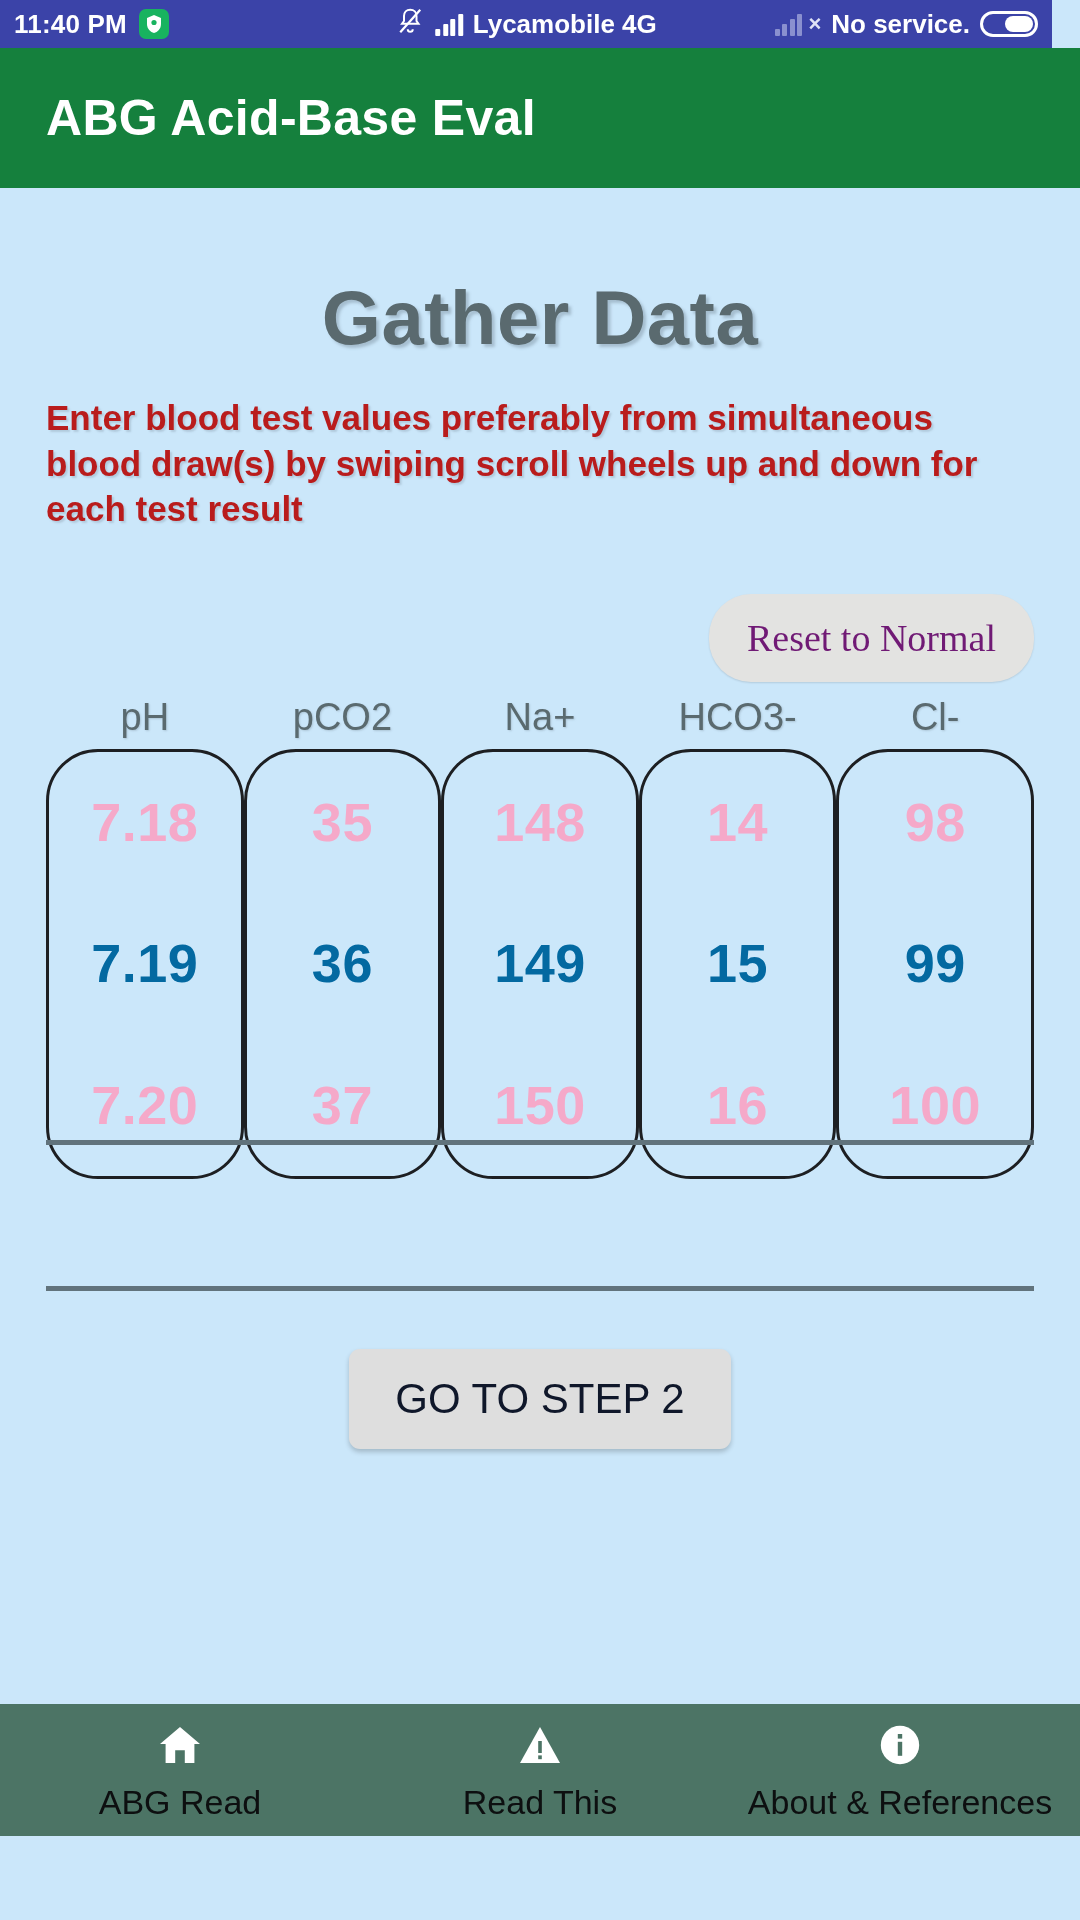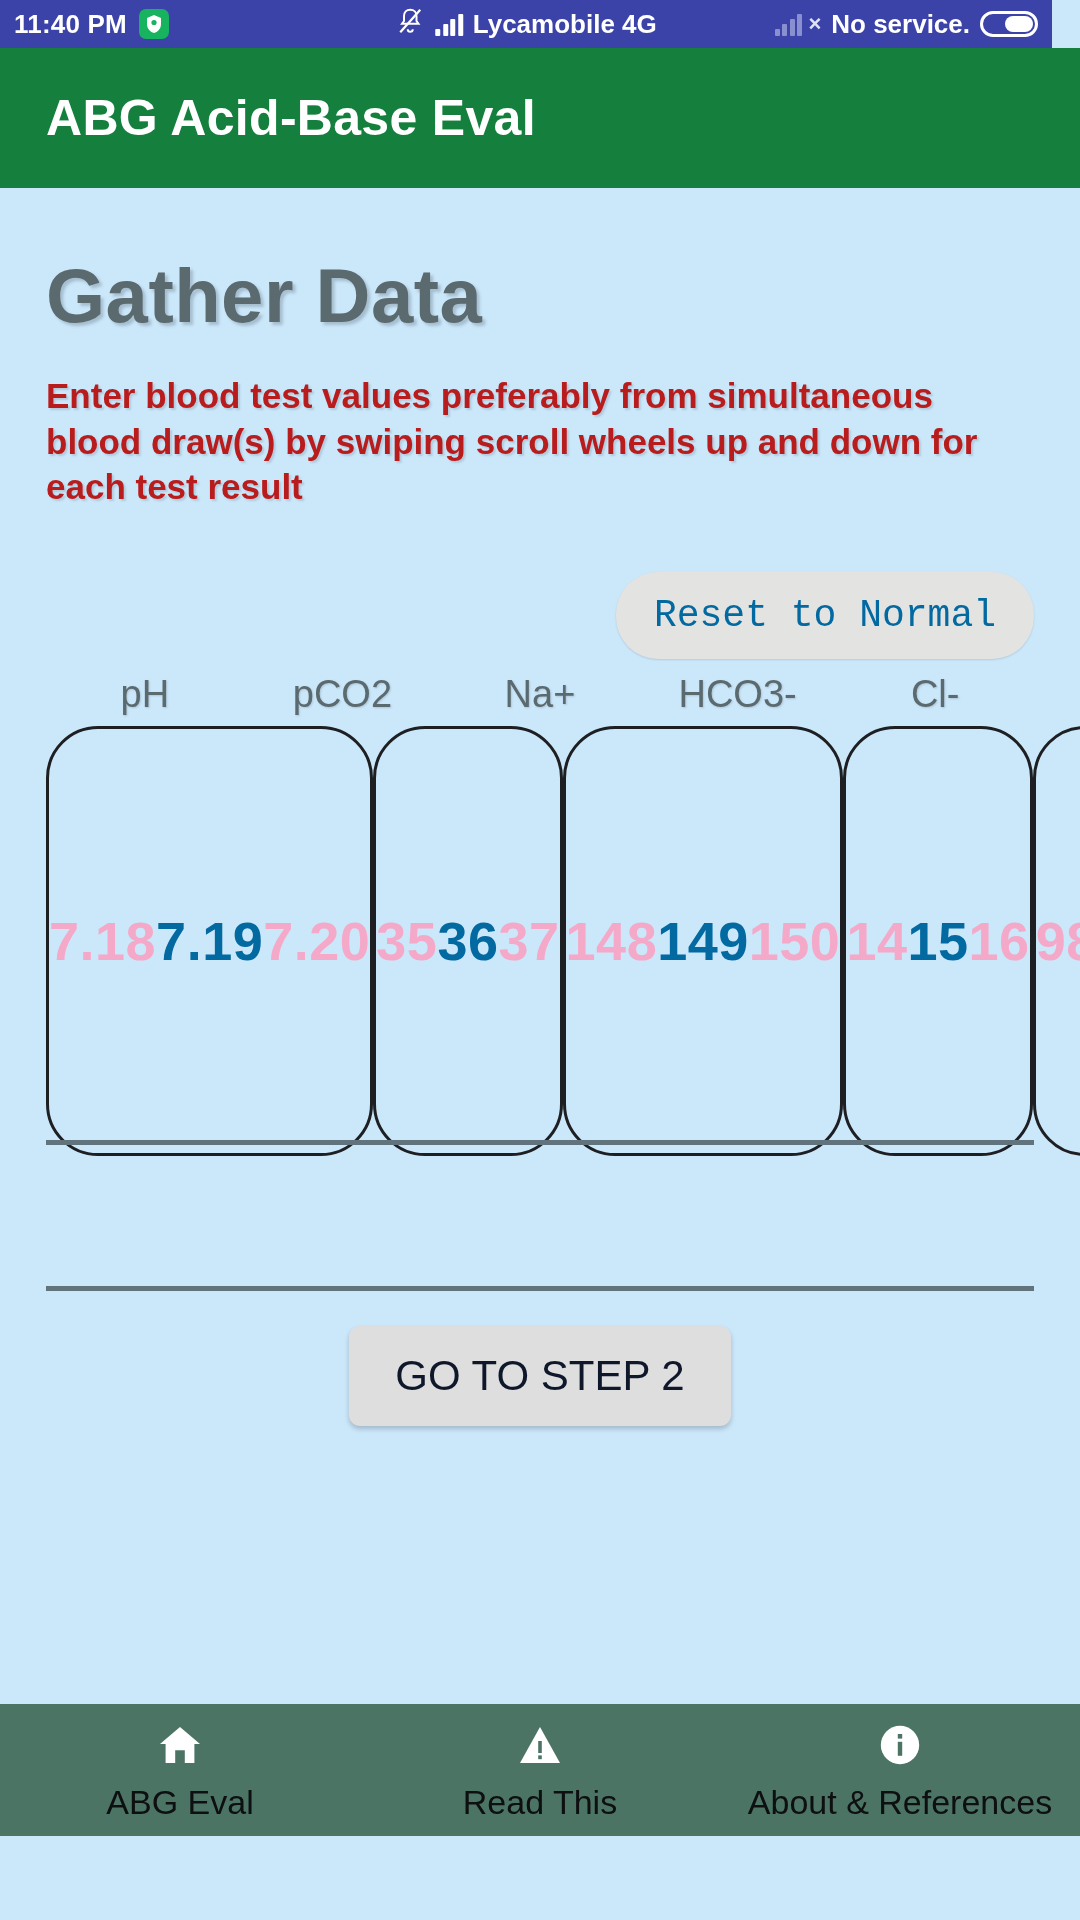--- a/index.html
+++ b/index.html
@@ -61,43 +61,44 @@
 
   
   .content{
     width:1080px;
     height:1648px;
     background:#cbe7fa;
     padding:0 46px;
     position:relative;
   }
   .page-title{
+    text-align:center;
     font-size:76px; font-weight:700;
     color:#5a6a6f;
-    padding-top:64px;
+    padding-top:86px;
     text-shadow:3px 3px 3px rgba(120,140,155,.45);
     letter-spacing:.5px;
   }
   .page-sub{
     margin-top:34px;
     font-size:35px; font-weight:700; line-height:1.3;
     color:#b91c1c;
     text-shadow:2px 2px 2px rgba(130,150,165,.35);
   }
 
   
   .reset-row{ display:flex; justify-content:flex-end; margin-top:62px; }
   .reset-btn{
     background:#e3e3e1;
     border:none;
     border-radius:42px;
     padding:22px 38px;
-    font-family:Liberation Mono, monospace;
+    font-family:Liberation Serif, serif;
     font-size:38px; font-weight:400;
-    color:#0369a1;
+    color:#701a75;
     cursor:pointer;
     box-shadow:0 1px 2px rgba(0,0,0,.12);
   }
 
   
   .wheel-headers{
     display:flex; margin-top:14px;
   }
   .wheel-headers .hcell{
     flex:1 1 0; text-align:center;
@@ -106,21 +107,21 @@
   }
   .wheels{
     display:flex; margin-top:10px; position:relative;
   }
   .wheel{
     flex:1 1 0;
     height:430px;
     border:3px solid #1d1f22;
     border-radius:52px;
     position:relative;
-    display:flex; flex-direction:row;
+    display:flex; flex-direction:column;
     background:transparent;
     cursor:ns-resize;
     overflow:visible;
   }
   .wheel .slot{
     flex:1 1 0;
     display:flex; align-items:center; justify-content:center;
     font-size:54px; font-weight:700;
     letter-spacing:.5px;
   }
@@ -278,21 +279,21 @@
   </div>
 
   <div class="bottomnav">
 
     <div class="navitem">
       <span class="nav-ico">
         <svg width="52" height="48" viewBox="0 0 24 24" aria-hidden="true">
           <path d="M12 3 L22 11.5 H19.2 V21 H14.4 V14.6 H9.6 V21 H4.8 V11.5 H2 Z" fill="#ffffff"></path>
         </svg>
       </span>
-      <span class="nav-label">ABG Eval</span>
+      <span class="nav-label">ABG Read</span>
     </div>
 
     <div class="navitem">
       <span class="nav-ico">
         <svg width="52" height="48" viewBox="0 0 24 24" aria-hidden="true">
           <path d="M12 3 L22 21 H2 Z" fill="#ffffff"></path>
           <rect x="11.1" y="10" width="1.8" height="6" fill="#4c7465"></rect>
           <rect x="11.1" y="17.2" width="1.8" height="1.9" fill="#4c7465"></rect>
         </svg>
       </span>

